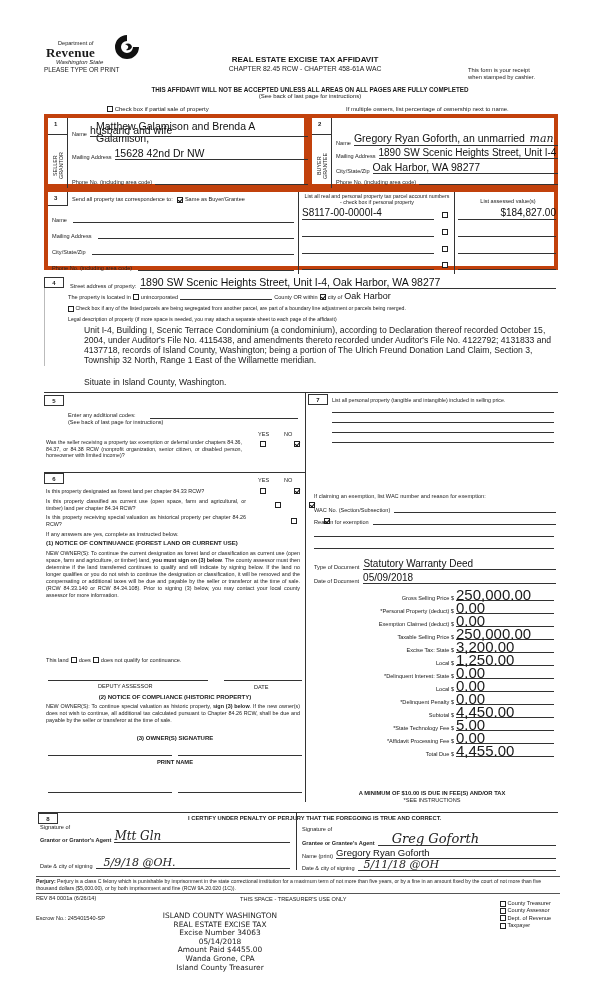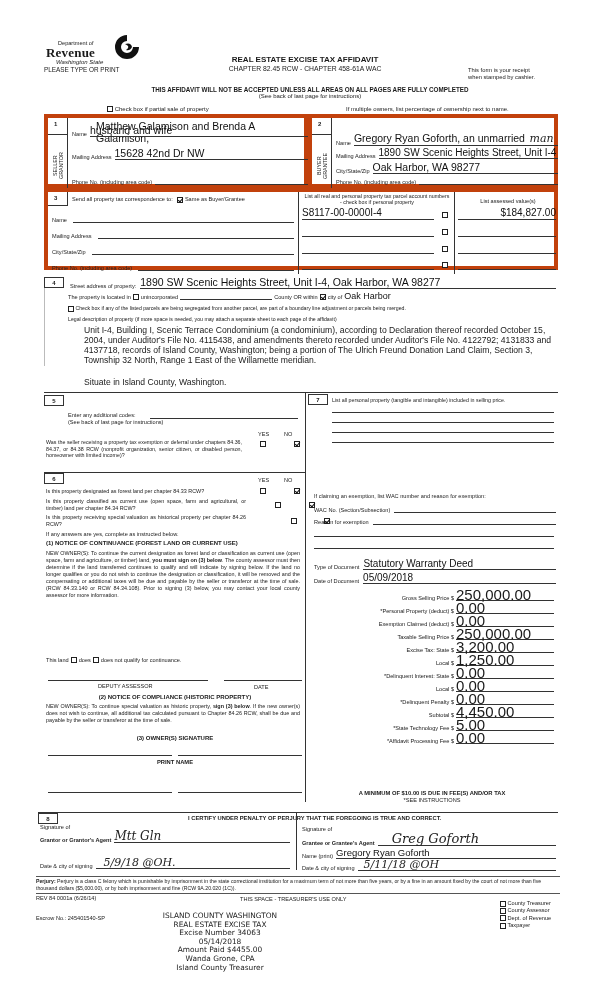--- a/index.html
+++ b/index.html
@@ -308,20 +308,24 @@
         <span class="mv">4,450.00</span>
       </div>
     <div class="money">
         <span class="ml">*State Technology Fee $</span>
         <span class="mv">5.00</span>
       </div>
     <div class="money">
         <span class="ml">*Affidavit Processing Fee $</span>
         <span class="mv">0.00</span>
       </div>
+    <div class="money">
+        <span class="ml">Total Due $</span>
+        <span class="mv">4,455.00</span>
+      </div>
   </div>
   <div class="abs bold center" style="left:0;top:398px;width:252px;font-size:5.8px">A MINIMUM OF $10.00 IS DUE IN FEE(S) AND/OR TAX</div>
   <div class="abs center" style="left:0;top:405px;width:252px;font-size:5.6px">*SEE INSTRUCTIONS</div>
 </div>
 
 <div class="abs" style="left:38px;top:812px;width:520px;height:58px">
   <div class="abs" style="left:0;top:0;width:520px;border-top:1px solid #333"></div>
   <span class="abs num" style="left:0;top:1px">8</span>
   <div class="abs bold" style="left:150px;top:3px;font-size:5.8px">I CERTIFY UNDER PENALTY OF PERJURY THAT THE FOREGOING IS TRUE AND CORRECT.</div>
   <div class="abs lbl" style="left:2px;top:12px">Signature of</div>

